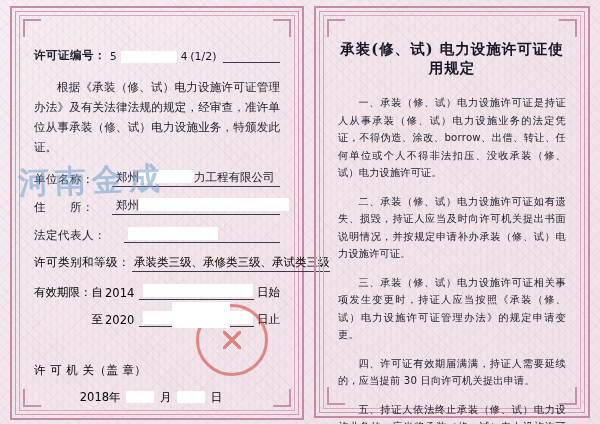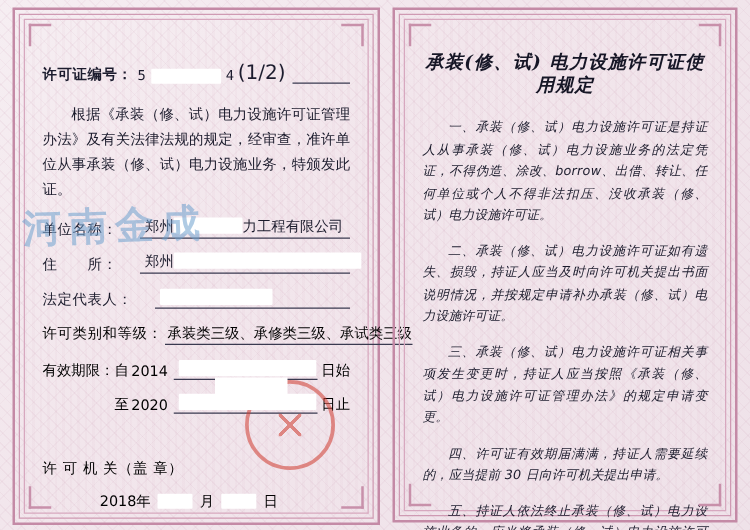--- a/index.html
+++ b/index.html
@@ -39,21 +39,20 @@
   }
   .left-page {
     width: 310px;
     height: 424px;
     padding: 6px 6px 4px 10px;
   }
   .right-page {
     width: 290px;
     height: 424px;
     padding: 6px 10px 6px 4px;
-    font-style: italic;
   }
   .frame-outer {
     box-sizing: border-box;
     width: 100%;
     height: 100%;
     border: 2px solid #c48aa6;
     padding: 3px;
     background: transparent;
   }
   .frame-mid {
@@ -101,21 +100,21 @@
     font-family: "DejaVu Sans Mono", "Liberation Mono", monospace;
     font-size: 11px;
   }
   .redact {
     display: inline-block;
     background: #ffffff;
     border-radius: 1px;
   }
   .lic-no-redact { width: 56px; height: 12px; margin: 0 4px; vertical-align: -2px; }
   .lic-no-tail { font-family: "DejaVu Sans Mono", monospace; font-size: 11px; }
-  .lic-no-page { margin-left: 3px; font-size: 16px; }
+  .lic-no-page { margin-left: 3px; font-size: 11px; }
   .underline-long {
     flex: 1;
     border-bottom: 1px solid #3a3a50;
     margin-left: 6px;
     height: 10px;
   }
 
   .para {
     font-size: 11.5px;
     line-height: 20px;

